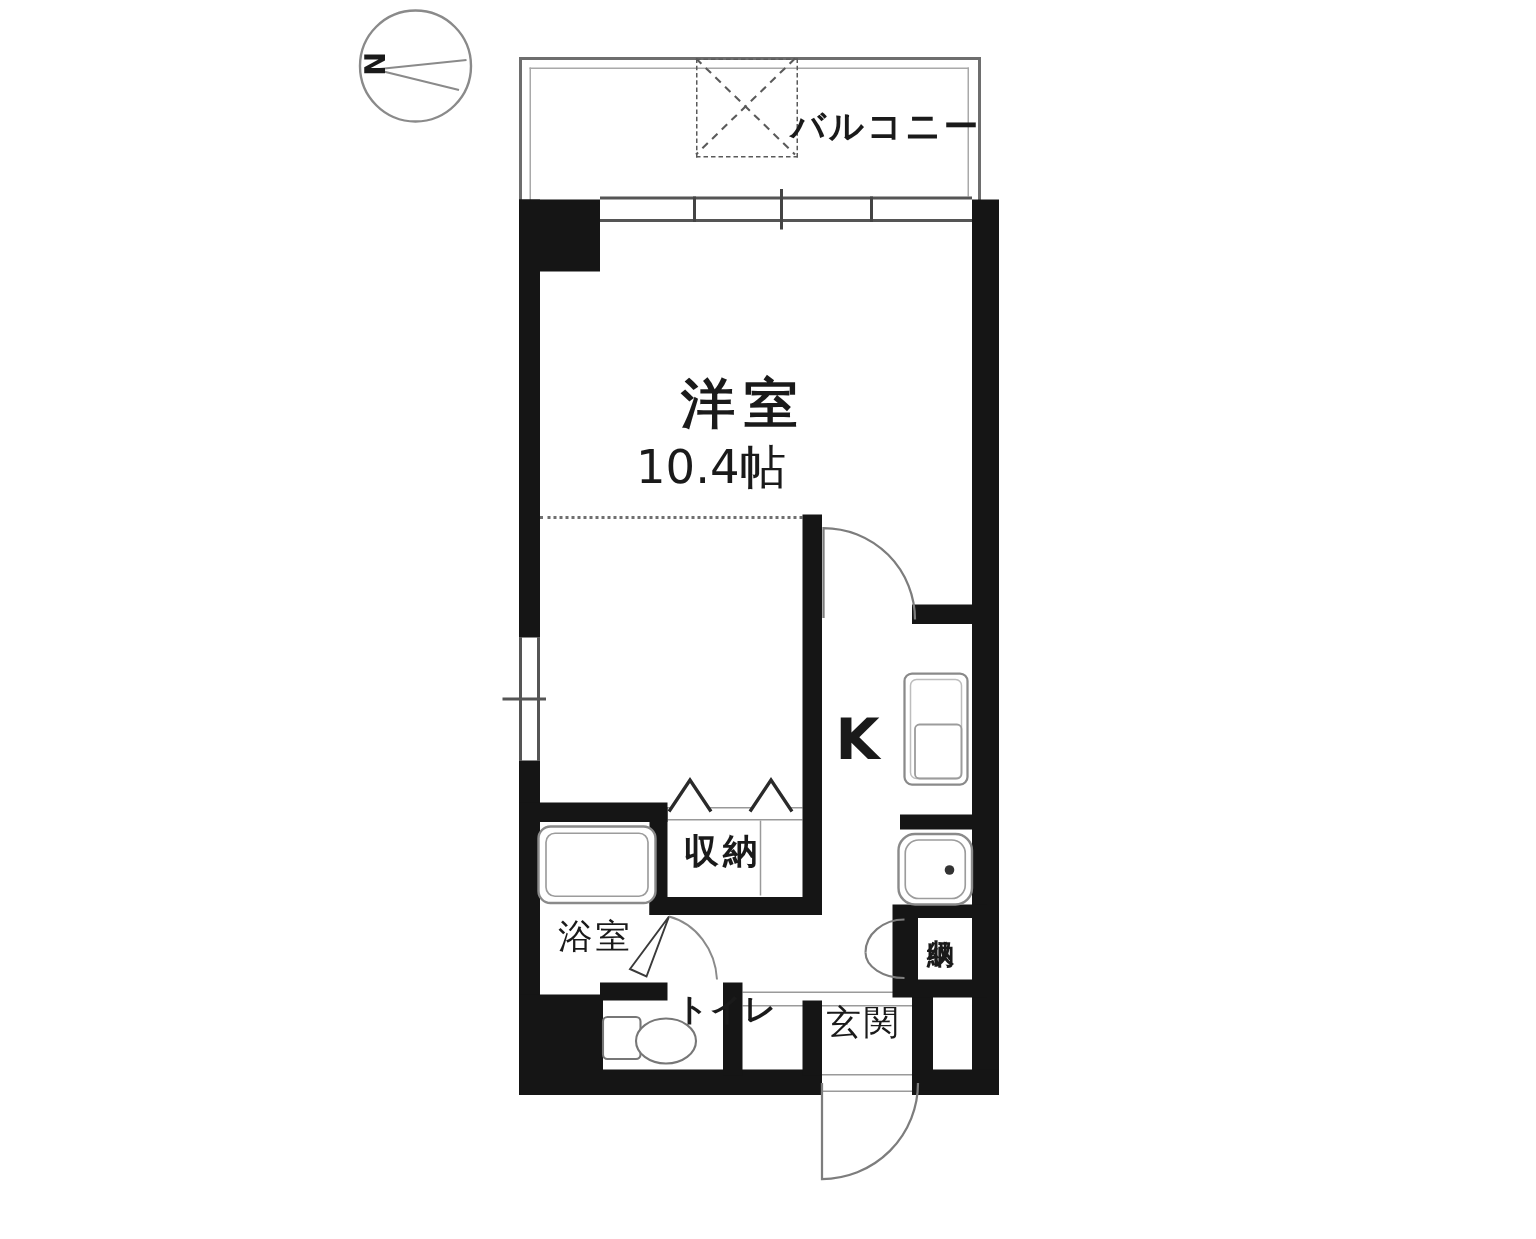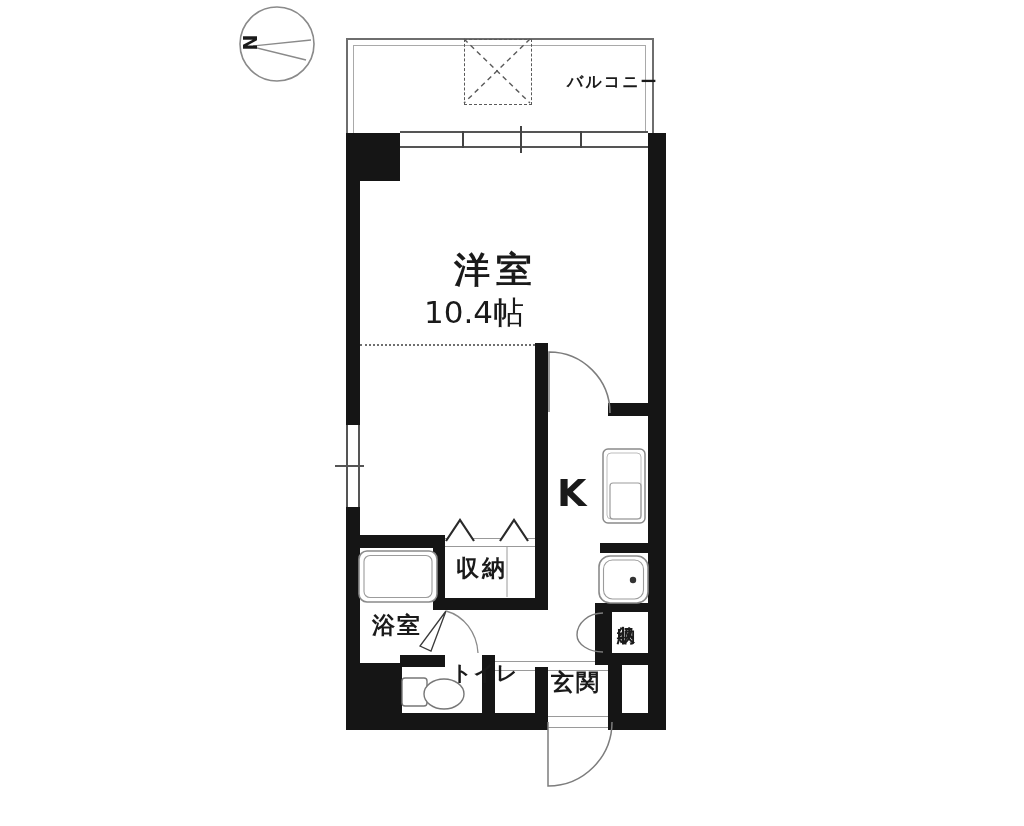--- a/index.html
+++ b/index.html
@@ -104,23 +104,23 @@
 
     <g>
       <rect x="402" y="678" width="25" height="28" rx="3" fill="#fff" stroke="#777" stroke-width="1.4"></rect>
       <ellipse cx="444" cy="694" rx="20" ry="15" fill="#fff" stroke="#777" stroke-width="1.4"></ellipse>
     </g>
 
     <line x1="507" y1="547" x2="507" y2="597" stroke="#9a9a9a" stroke-width="1"></line>
   </svg>
 
   <div class="lbl" style="left:243px;top:33px;font-size:19px;font-weight:700;transform:rotate(-90deg);">N</div>
-  <div class="lbl" style="left:527px;top:74px;font-size:16px;font-weight:600;letter-spacing:2px;margin-left:40px;">バルコニー</div>
+  <div class="lbl" style="left:527px;top:74px;font-size:23px;font-weight:600;letter-spacing:2px;">バルコニー</div>
   <div class="lbl" style="left:454px;top:252px;font-size:36px;font-weight:700;letter-spacing:6px;">洋室</div>
   <div class="lbl" style="left:424px;top:297px;font-size:31px;font-weight:400;">10.4帖</div>
   <div class="lbl" style="left:557px;top:474px;font-size:38px;font-weight:600;">K</div>
   <div class="lbl" style="left:456px;top:557px;font-size:23px;font-weight:700;letter-spacing:3px;">収納</div>
   <div class="lbl vert" style="left:617px;top:611px;font-size:18px;font-weight:700;letter-spacing:2px;">収納</div>
-  <div class="lbl" style="left:372px;top:614px;font-size:23px;font-weight:700;letter-spacing:2px;">浴室</div>
+  <div class="lbl" style="left:372px;top:614px;font-size:23px;font-weight:400;letter-spacing:2px;">浴室</div>
   <div class="lbl" style="left:428px;top:663px;font-size:21px;font-weight:700;letter-spacing:1px;margin-left:23px;">トイレ</div>
-  <div class="lbl" style="left:551px;top:671px;font-size:23px;font-weight:700;letter-spacing:2px;">玄関</div>
+  <div class="lbl" style="left:551px;top:671px;font-size:23px;font-weight:400;letter-spacing:2px;">玄関</div>
 
 </div>
 
 </body></html>

